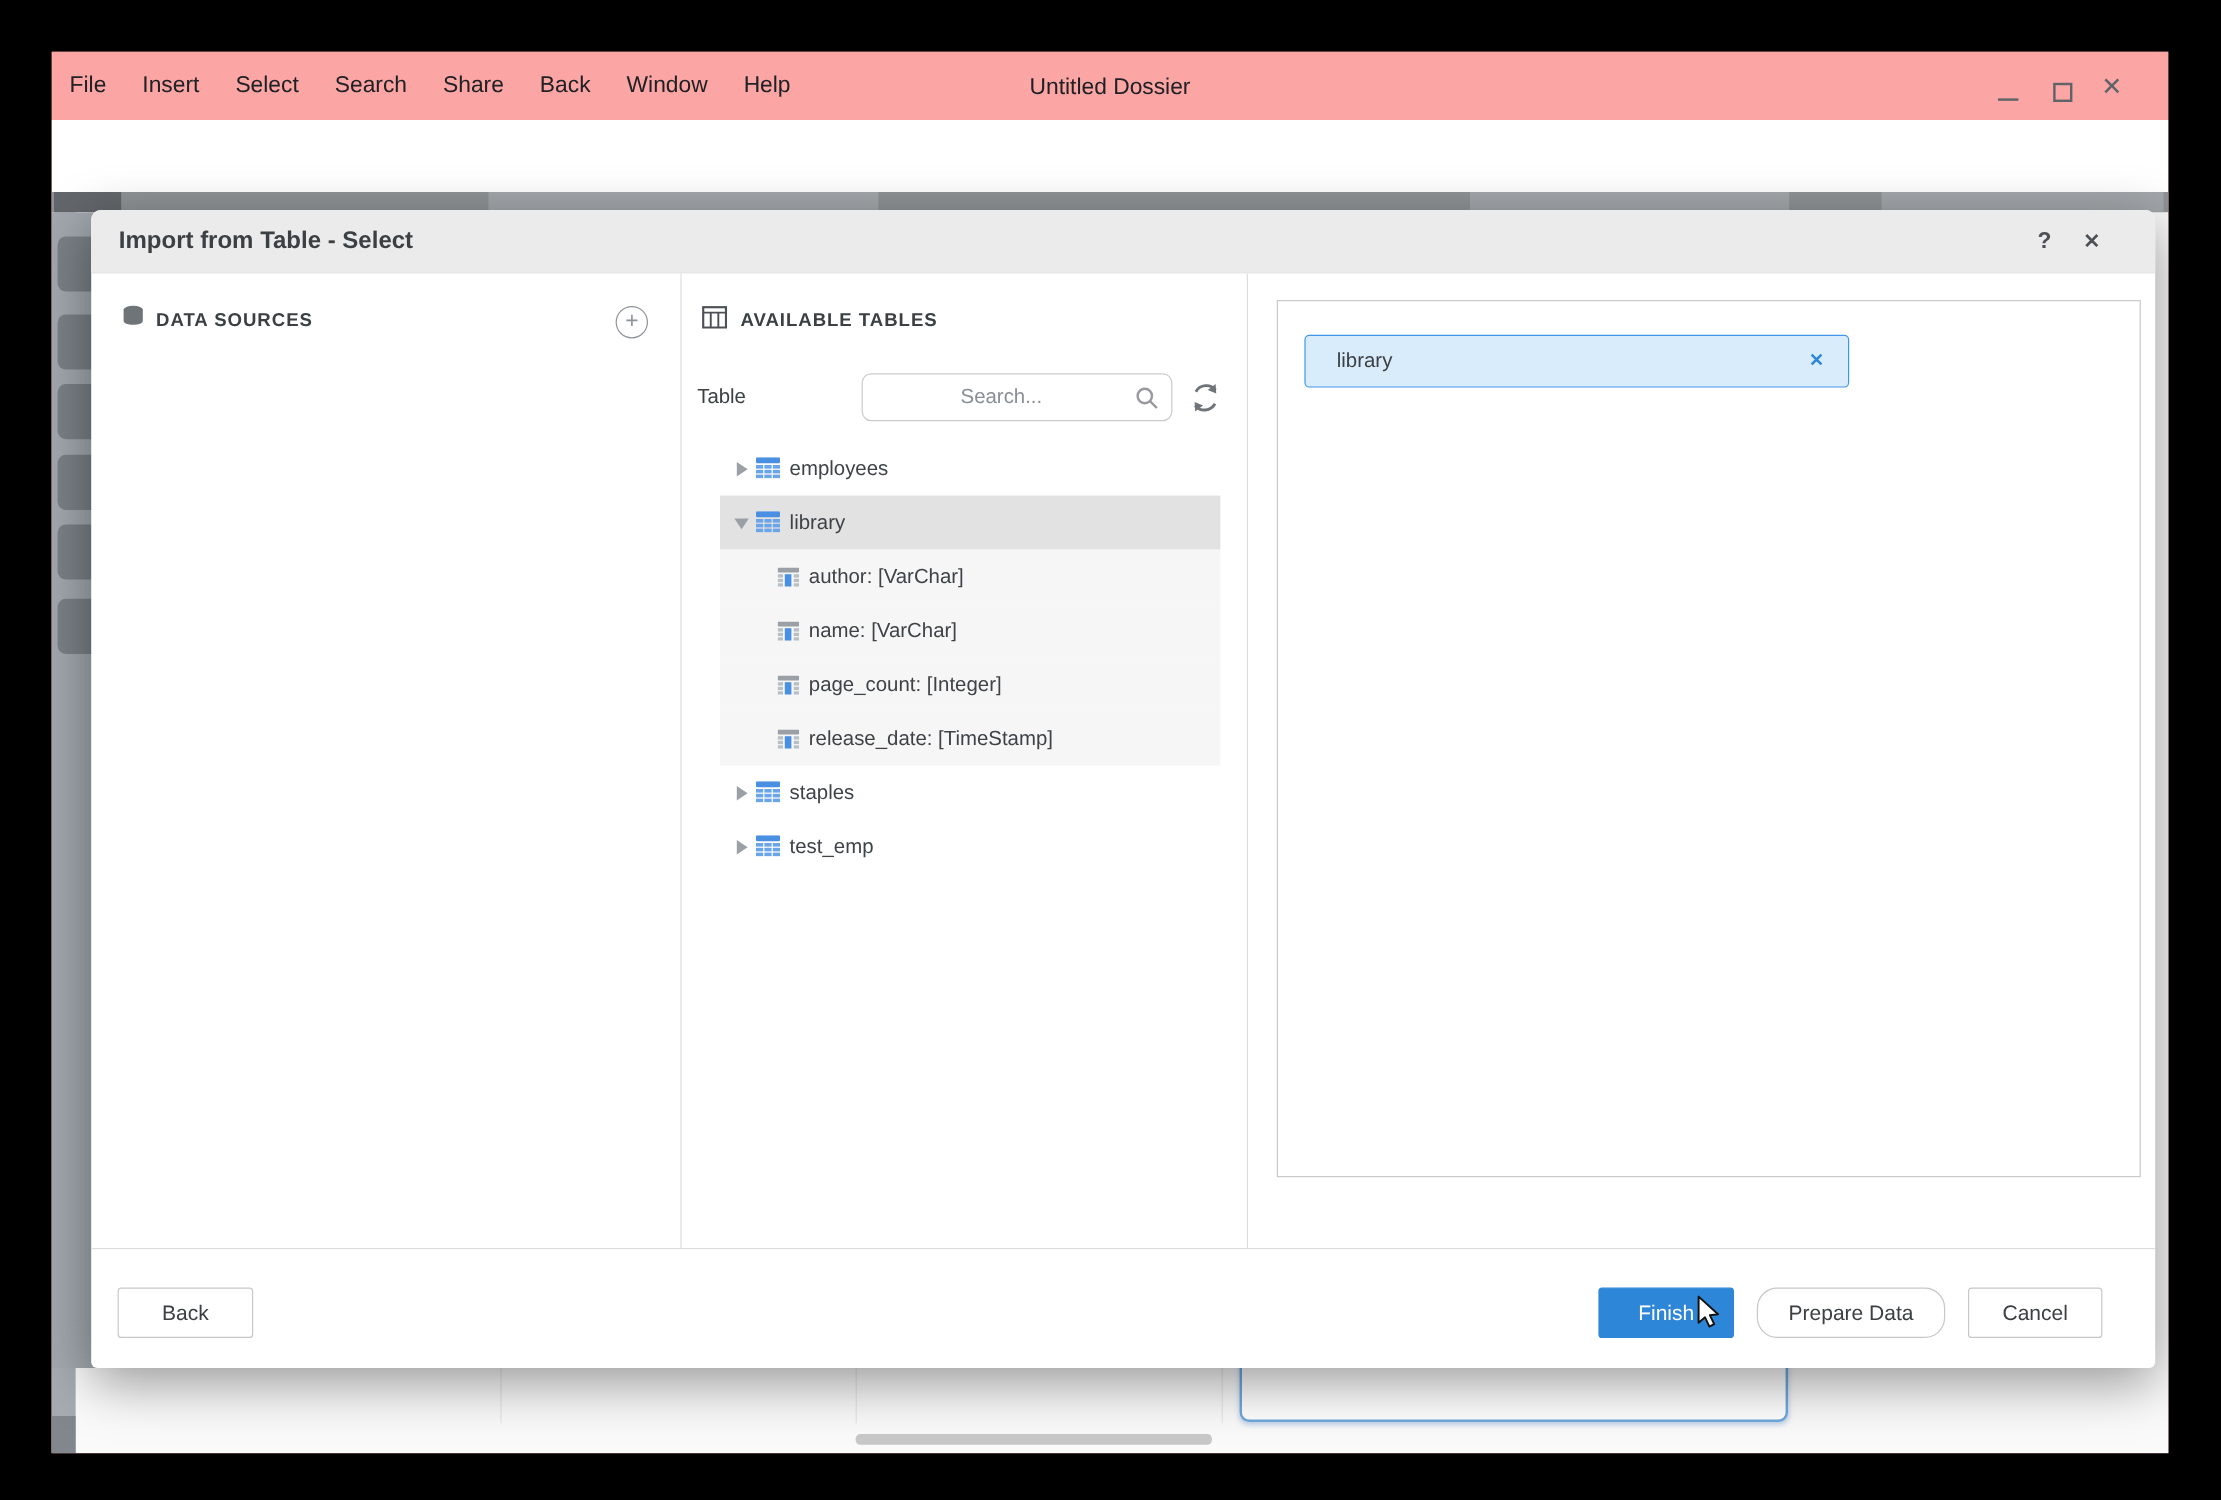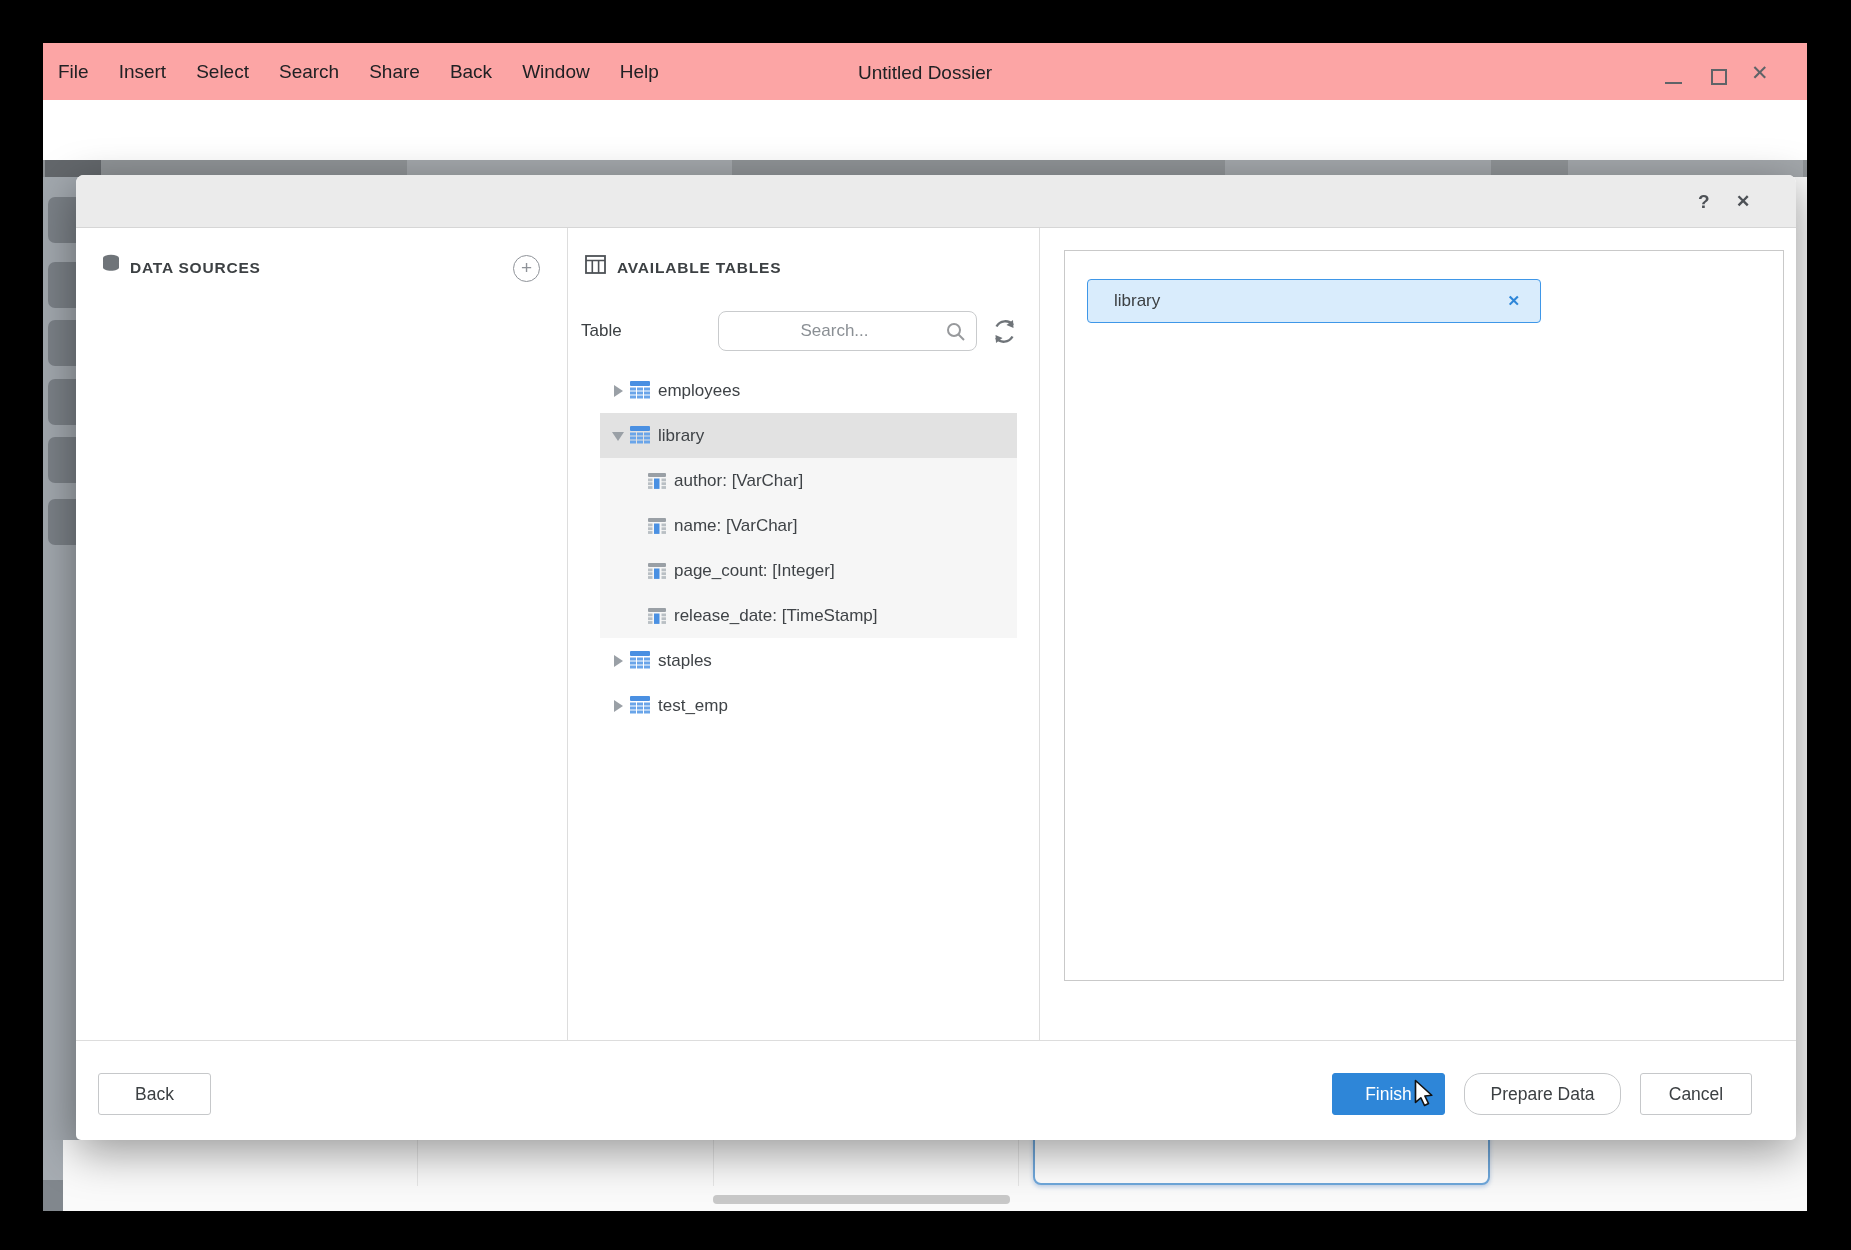--- a/index.html
+++ b/index.html
@@ -232,20 +232,21 @@
       <div class="sq" style="top:202px"></div>
       <div class="sq" style="top:260px"></div>
       <div class="sq" style="top:322px"></div>
     </div>
     <div class="bg-sidebar-foot"></div>
     <div class="bg-vthumb"></div>
   </div>
 
   <div id="dialog">
     <div class="dlg-header">
+      <div class="dlg-title">Import from Table - Select</div>
       <div class="dlg-help">?</div>
       <div class="dlg-close">✕</div>
     </div>
 
     <div class="vdivider" style="left:491px"></div>
     <div class="vdivider" style="left:963px"></div>
 
     <svg class="abs" style="left:24px;top:78px" width="22" height="22" viewBox="0 0 22 22">
           <ellipse cx="11" cy="5" rx="8" ry="3.2" fill="#6f7479"></ellipse>
           <path d="M3 5 v4.5 c0 1.8 3.6 3.2 8 3.2 s8-1.4 8-3.2 V5" fill="#6f7479"></path>

